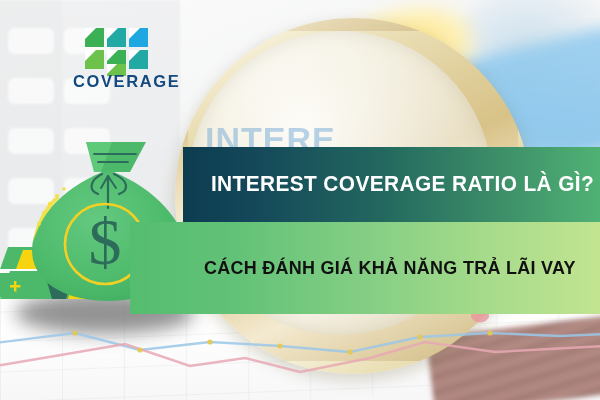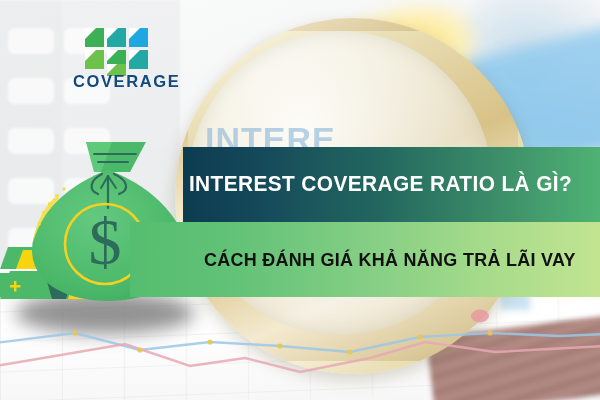--- a/index.html
+++ b/index.html
@@ -74,24 +74,24 @@
   .gold{position:absolute;left:0;top:247px;width:150px;height:56px;}
 
   
   .logo{position:absolute;left:84px;top:24px;width:66px;height:52px;}
   .brand{position:absolute;left:73px;top:72px;width:92px;text-align:center;
       font-size:16.5px;font-weight:700;letter-spacing:1.6px;color:#12497f;}
 
   
   .band-dark{position:absolute;left:183px;top:147px;width:417px;height:75px;
       background:linear-gradient(90deg,#0c3c50 0%,#15495a 18%,#23685f 48%,#3c8d68 75%,#4fb274 100%);
-      display:flex;align-items:center;justify-content:flex-start;}
+      display:flex;align-items:center;justify-content:flex-end;}
   .band-dark .t{color:#ffffff;font-size:21.5px;font-weight:800;letter-spacing:.4px;
       white-space:nowrap;font-stretch:condensed;transform:scaleX(.97);}
-  .band-green{position:absolute;left:130px;top:222px;width:470px;height:75px;
+  .band-green{position:absolute;left:130px;top:222px;width:470px;height:92px;
       background:linear-gradient(90deg,#55bd6f 0%,#62c277 22%,#86cf85 52%,#a9dc8b 78%,#c2e491 100%);
       display:flex;align-items:center;justify-content:center;}
   .band-green .t{color:#111111;font-size:18.5px;font-weight:800;letter-spacing:.3px;
       white-space:nowrap;transform:scaleX(.97);padding-left:52px;}
 </style>
 </head>
 <body>
 
 <div class="canvas">
 

